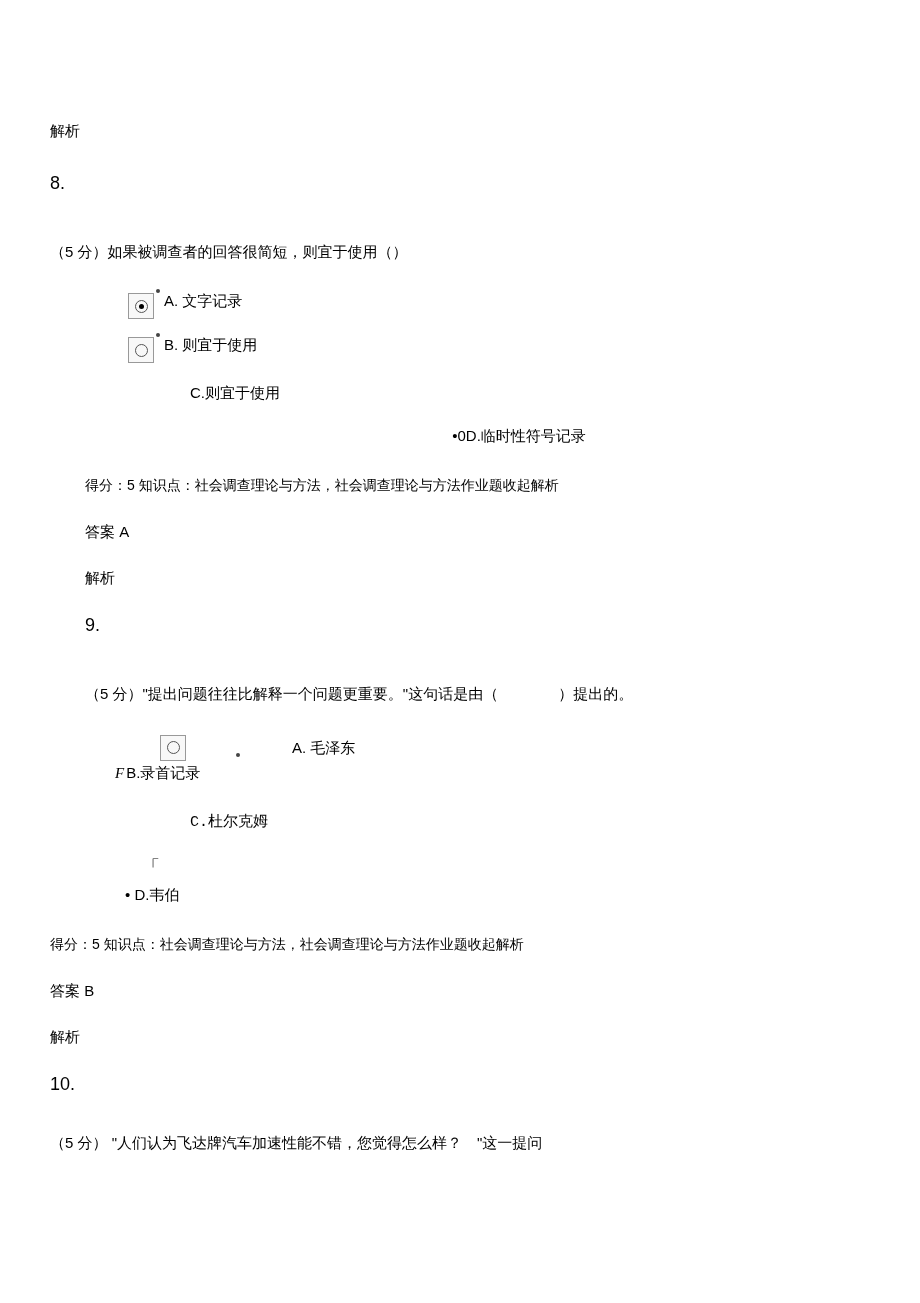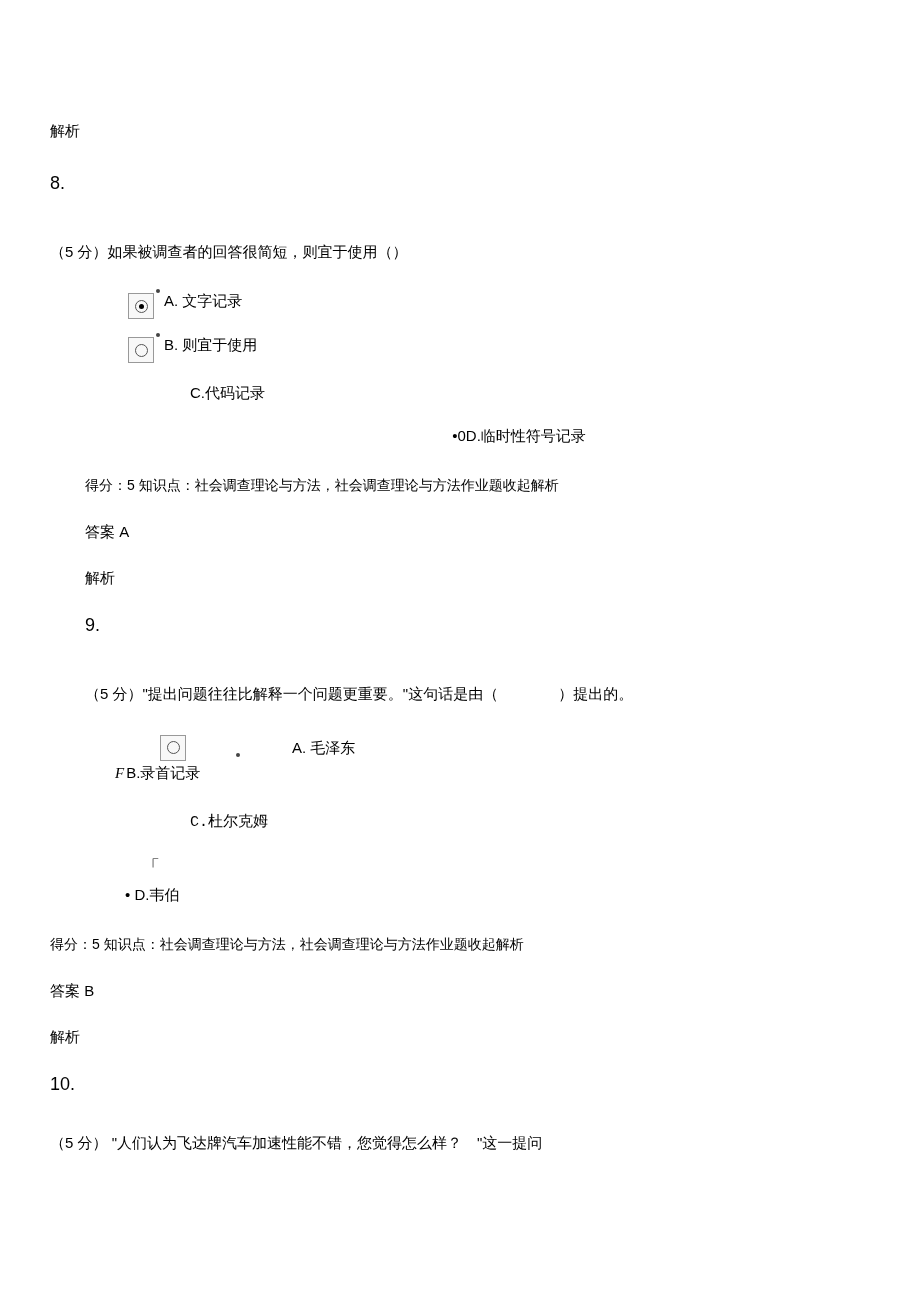--- a/index.html
+++ b/index.html
@@ -166,21 +166,21 @@
 
 <div class="opt-row">
   <span class="radio-box">
     <span class="radio-outer"></span>
   </span>
   <span class="dot-mark"></span>
   <span class="label-text">B. 则宜于使用</span>
 </div>
 
 <div class="opt-plain">
-  <span>C.代码记录</span>
+  <span>C.则宜于使用</span>
 </div>
 
 <div class="opt-bullet">
   <span class="latin">•0</span><span>D.临时性符号记录</span>
 </div>
 
 <div class="score-line">得分：5 知识点：社会调查理论与方法，社会调查理论与方法作业题收起解析</div>
 <div class="answer-line">答案 A</div>
 <div class="explain-line">解析</div>
 

